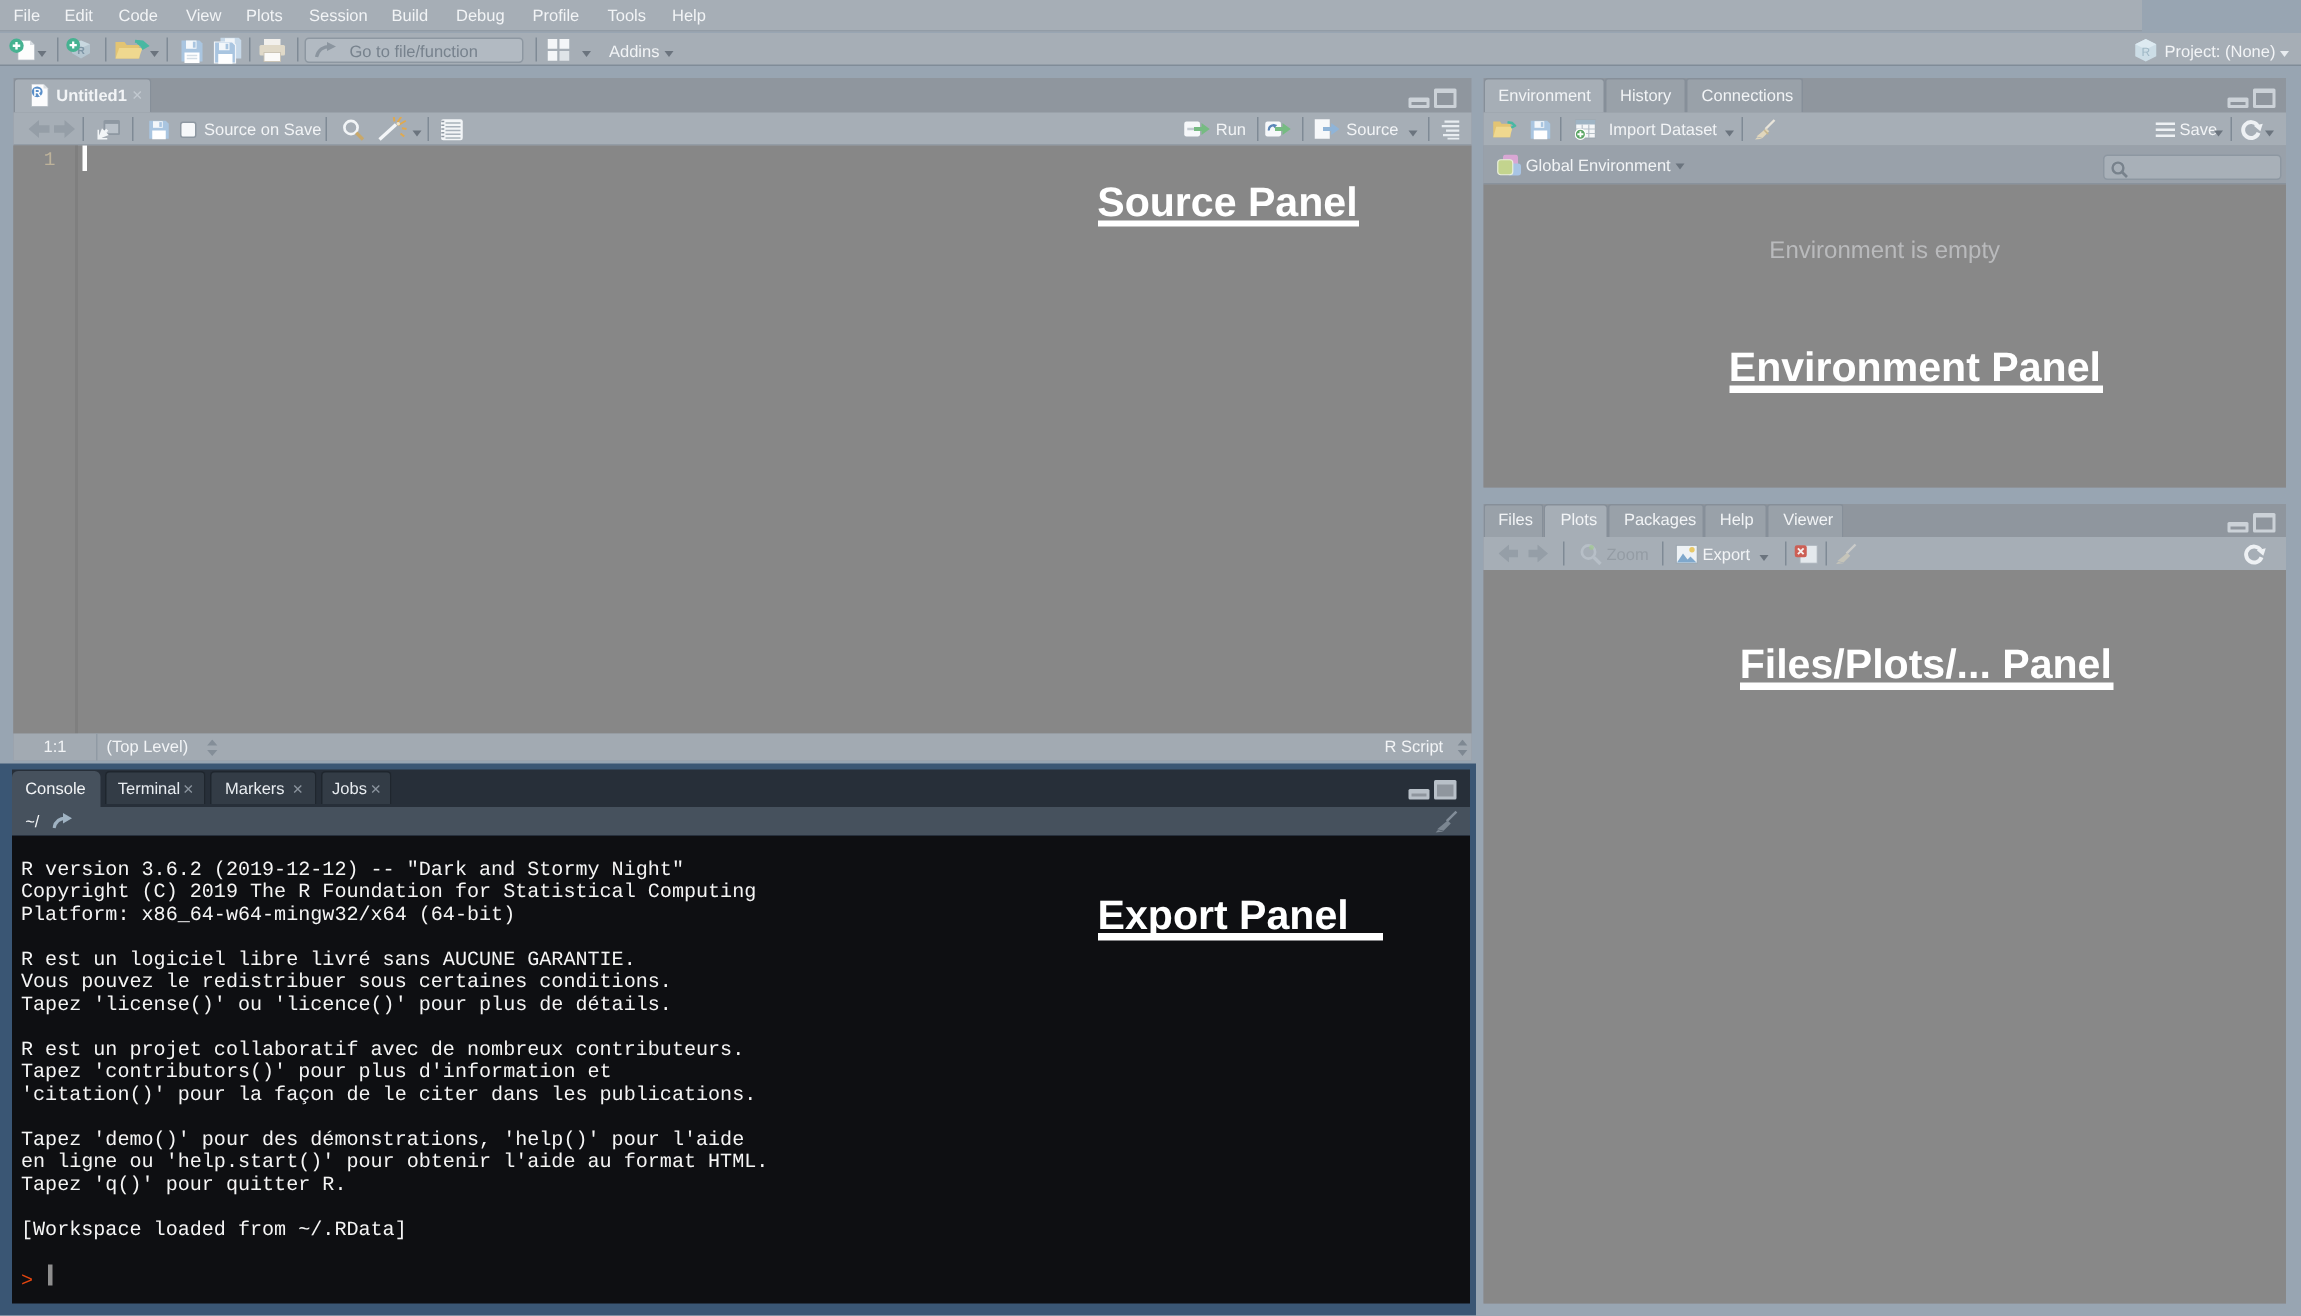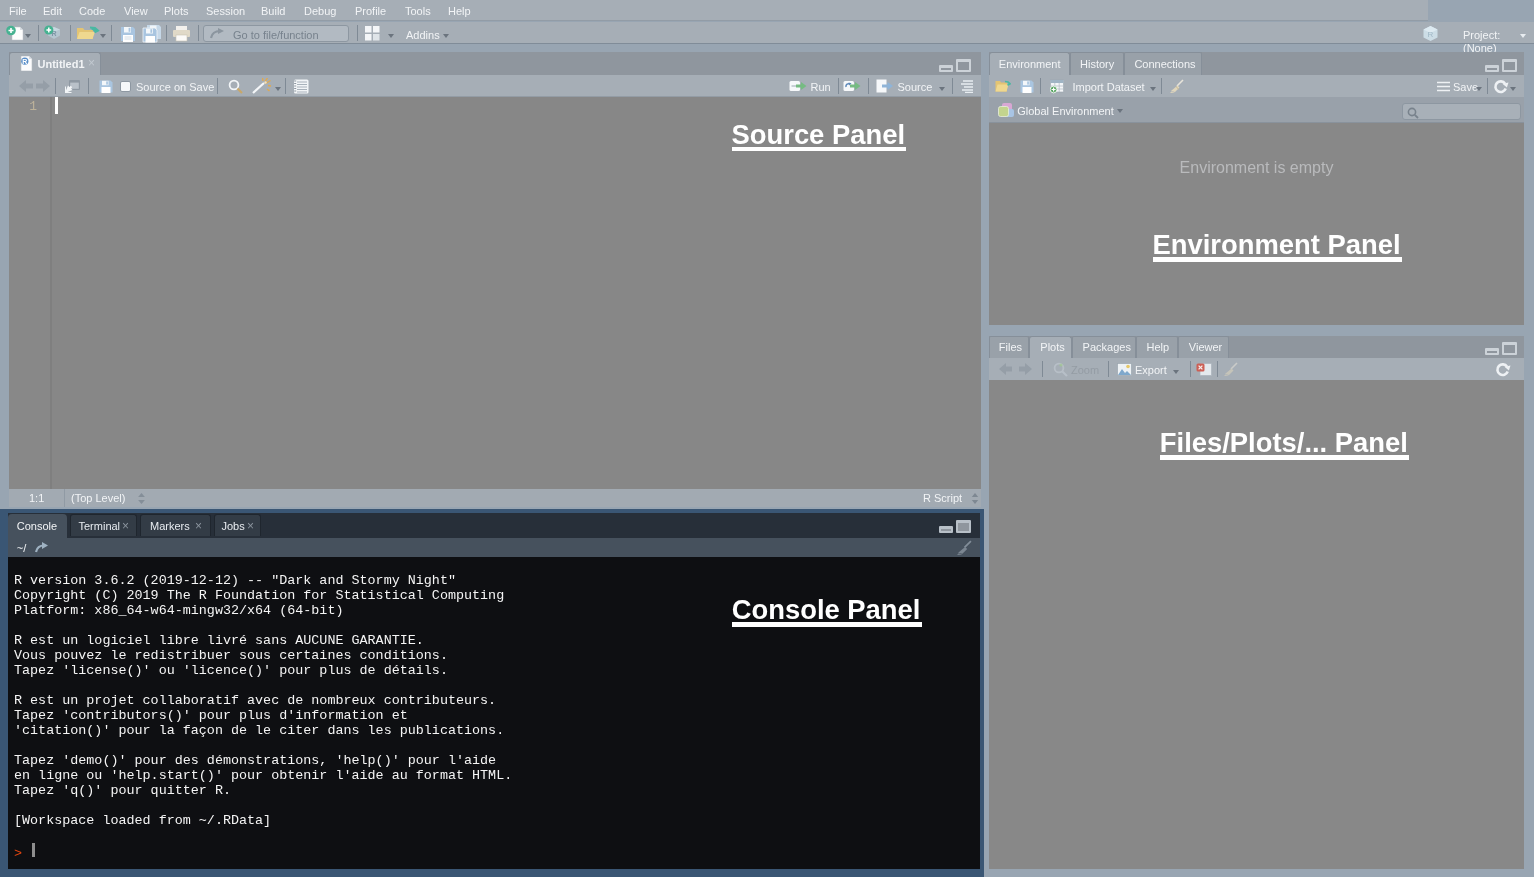--- a/index.html
+++ b/index.html
@@ -106,21 +106,21 @@
   </svg>
   <div class="caret" style="left:388px;top:12px;"></div>
   <div class="abs w t11" style="left:406px;top:7px;">Addins</div>
   <div class="caret" style="left:443px;top:12px;"></div>
 
   <svg style="left:1423px;top:4px;" width="15" height="16" viewBox="0 0 15 16">
     <path d="M7.5 0l7 3.5v8l-7 3.5-7-3.5v-8z" fill="#ccdde6"></path>
     <path d="M7.5 0l7 3.5L7.5 7 .5 3.5z" fill="#ddeaf1"></path>
     <text x="7.5" y="11" font-size="8" fill="#9fb8c6" text-anchor="middle">R</text>
   </svg>
-  <div class="abs w t11" style="left:1443px;top:7px;margin-left:20px;">Project: (None)</div>
+  <div class="abs w t11" style="left:1443px;top:7px;">Project: (None)</div>
   <div class="wcaret" style="left:1520px;top:12px;"></div>
 </div>
 
 <div class="abs" id="source" style="left:9px;top:52px;width:972px;height:455px;background:#8f969e;">
 
   <div class="abs" style="left:0;top:0;width:972px;height:23px;">
     <div class="abs" style="left:0;top:0;width:92px;height:23px;background:#a6aeb6;border:1px solid #868f99;border-bottom:none;border-radius:3px 3px 0 0;"></div>
     <svg style="left:11px;top:4px;" width="13" height="15" viewBox="0 0 13 15">
       <path d="M1 0h8l3 3v12H1z" fill="#fcfcfd" stroke="#b6bdc4" stroke-width="0.6"></path>
       <path d="M9 0l3 3H9z" fill="#d9dee3"></path>
@@ -422,14 +422,14 @@
 'citation()' pour la façon de le citer dans les publications.
 
 Tapez 'demo()' pour des démonstrations, 'help()' pour l'aide
 en ligne ou 'help.start()' pour obtenir l'aide au format HTML.
 Tapez 'q()' pour quitter R.
 
 [Workspace loaded from ~/.RData]
 
 <span style="color:#e2450f">&gt;</span> <span style="display:inline-block;width:3px;height:14px;background:#8e8e8e;margin-left:2px;"></span></div>
 </div>
-<div class="annot" style="left:731.7px;top:595.9px;">Console Panel</div>
+<div class="annot" style="left:731.7px;top:595.9px;">Export Panel</div>
 <div class="uline" style="left:731.7px;top:622px;width:190px;"></div>
 
 </body></html>

